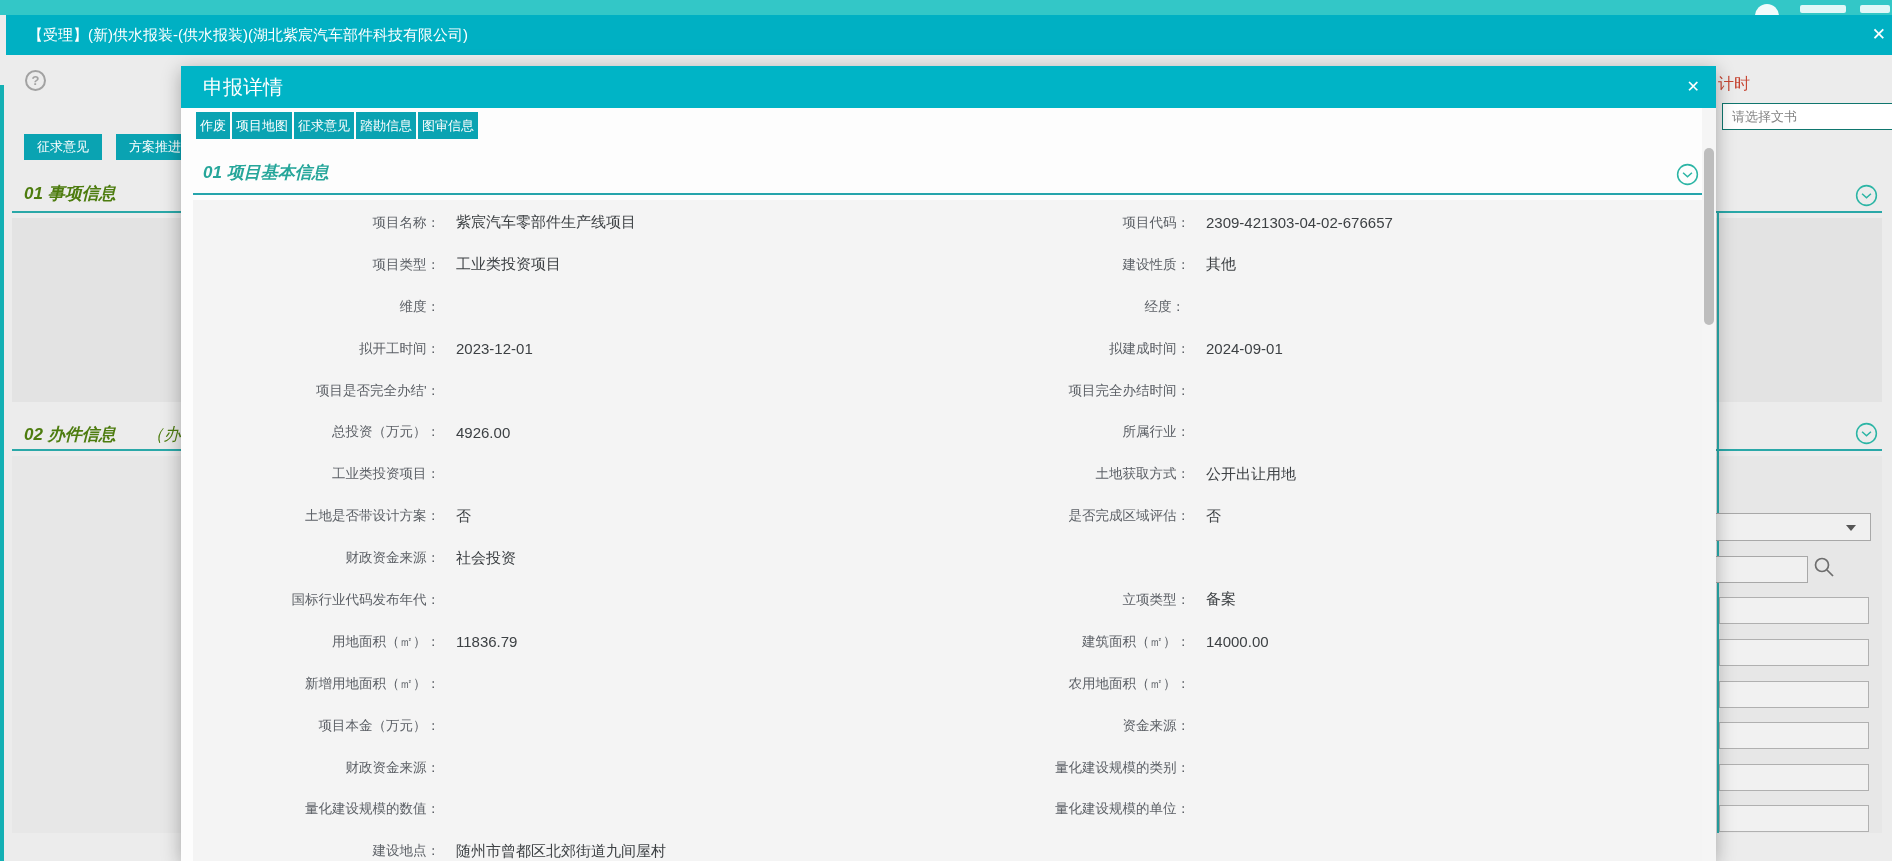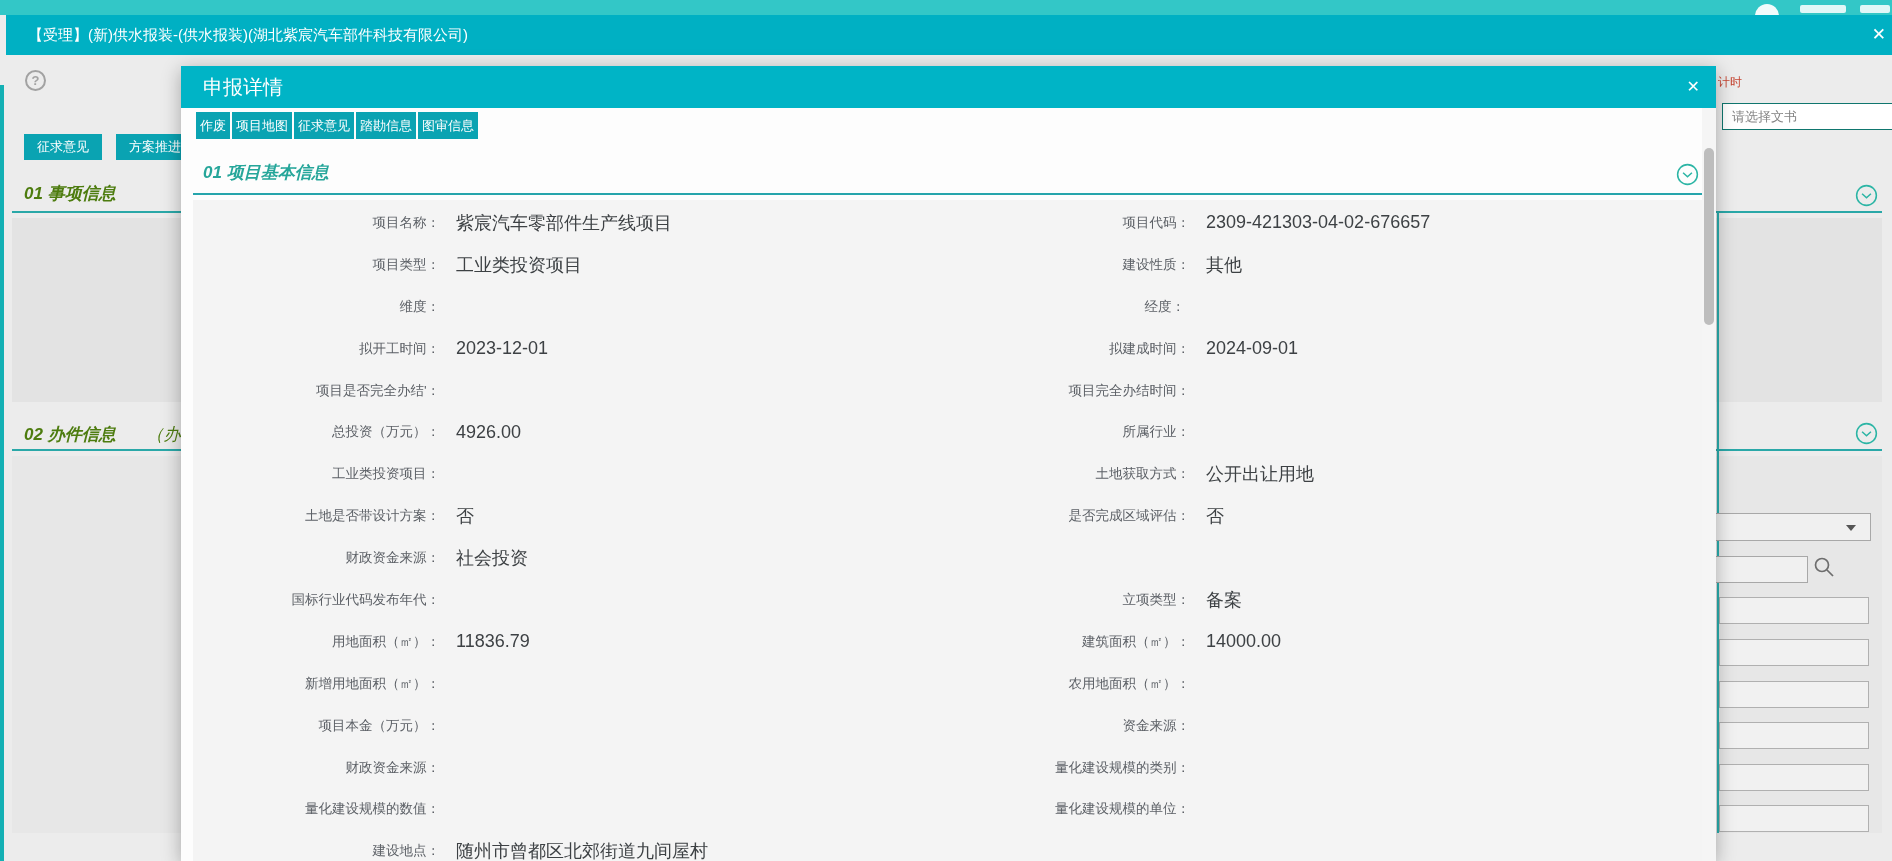--- a/index.html
+++ b/index.html
@@ -39,21 +39,21 @@
   .panel { position:absolute; left:12px; width:1870px; }
   .panel1 { top:163px; height:184px; background:#e3e3e3; }
   .panel2 { top:401px; height:377px; background:#e7e7e7; }
   .vline { position:absolute; left:1717px; top:157px; width:2px; height:621px; background:#2ab0b0; }
 
   .chev { position:absolute; width:23px; height:23px; }
   .chev svg { width:23px; height:23px; display:block; }
   .pg-chev1 { left:1855px; top:129px; }
   .pg-chev2 { left:1855px; top:367px; }
 
-  .timer { position:absolute; left:1718px; top:19px; color:#c64532; font-size:12px; }
+  .timer { position:absolute; left:1718px; top:19px; color:#c64532; font-size:16px; }
   .docselect { position:absolute; left:1722px; top:48px; width:192px; height:27px; background:#ffffff; border:1px solid #0f766e;
                color:#848484; font-size:13px; line-height:25px; padding-left:9px; cursor:pointer; }
   .caret { position:absolute; right:9px; top:11px; width:0; height:0; border-left:5px solid transparent;
            border-right:5px solid transparent; border-top:6px solid #555; }
   .bg-select2 { position:absolute; left:1650px; top:458px; width:221px; height:28px; background:#f0f0f0; border:1px solid #a8a8a8; cursor:pointer; }
   .bg-select2 .caret { top:11px; right:14px; }
   .bg-search { position:absolute; left:1650px; top:501px; width:158px; height:27px; background:#f0f0f0; border:1px solid #a8a8a8; }
   .mag { position:absolute; left:1812px; top:500px; width:24px; height:24px; cursor:pointer; }
   .bg-input { position:absolute; left:1719px; width:150px; height:27px; background:#f1f1f1; border:1px solid #b0b0b0; }
 
@@ -69,21 +69,21 @@
   .mheading { position:absolute; left:22px; top:95px; color:#26a69a; font-size:17px; font-style:italic; font-weight:bold; }
   .m-chev { left:1495px; top:97px; }
   .munder { position:absolute; left:12px; top:127px; width:1509px; height:0; border-top:2px solid #26a5ac; }
   .formpanel { position:absolute; left:12px; top:134px; width:1509px; height:661px; background:#f4f4f4; overflow:hidden; }
   .formrows { padding-top:2px; display:flex; flex-direction:column; }
   .frow { display:flex; height:41.9px; align-items:center; }
   .fcell { display:flex; align-items:center; }
   .fcell.left { width:750px; }
   .fcell.right { width:745px; }
   .flabel { width:247px; text-align:right; color:#5c6066; font-size:13.5px; white-space:nowrap; }
-  .fvalue { margin-left:16px; color:#3d4144; font-size:18px; white-space:nowrap; }
+  .fvalue { margin-left:16px; color:#3d4144; font-size:15px; white-space:nowrap; }
 
   .mscroll { position:absolute; right:0; top:42px; width:14px; height:753px; background:#f5f5f5; }
   .mthumb { position:absolute; left:2px; top:40px; width:10px; height:177px; background:#bdbdbd; border-radius:5px; cursor:grab; }
 </style>
 </head>
 <body>
 
 <div class="screen">
 
   <div class="topstrip">

